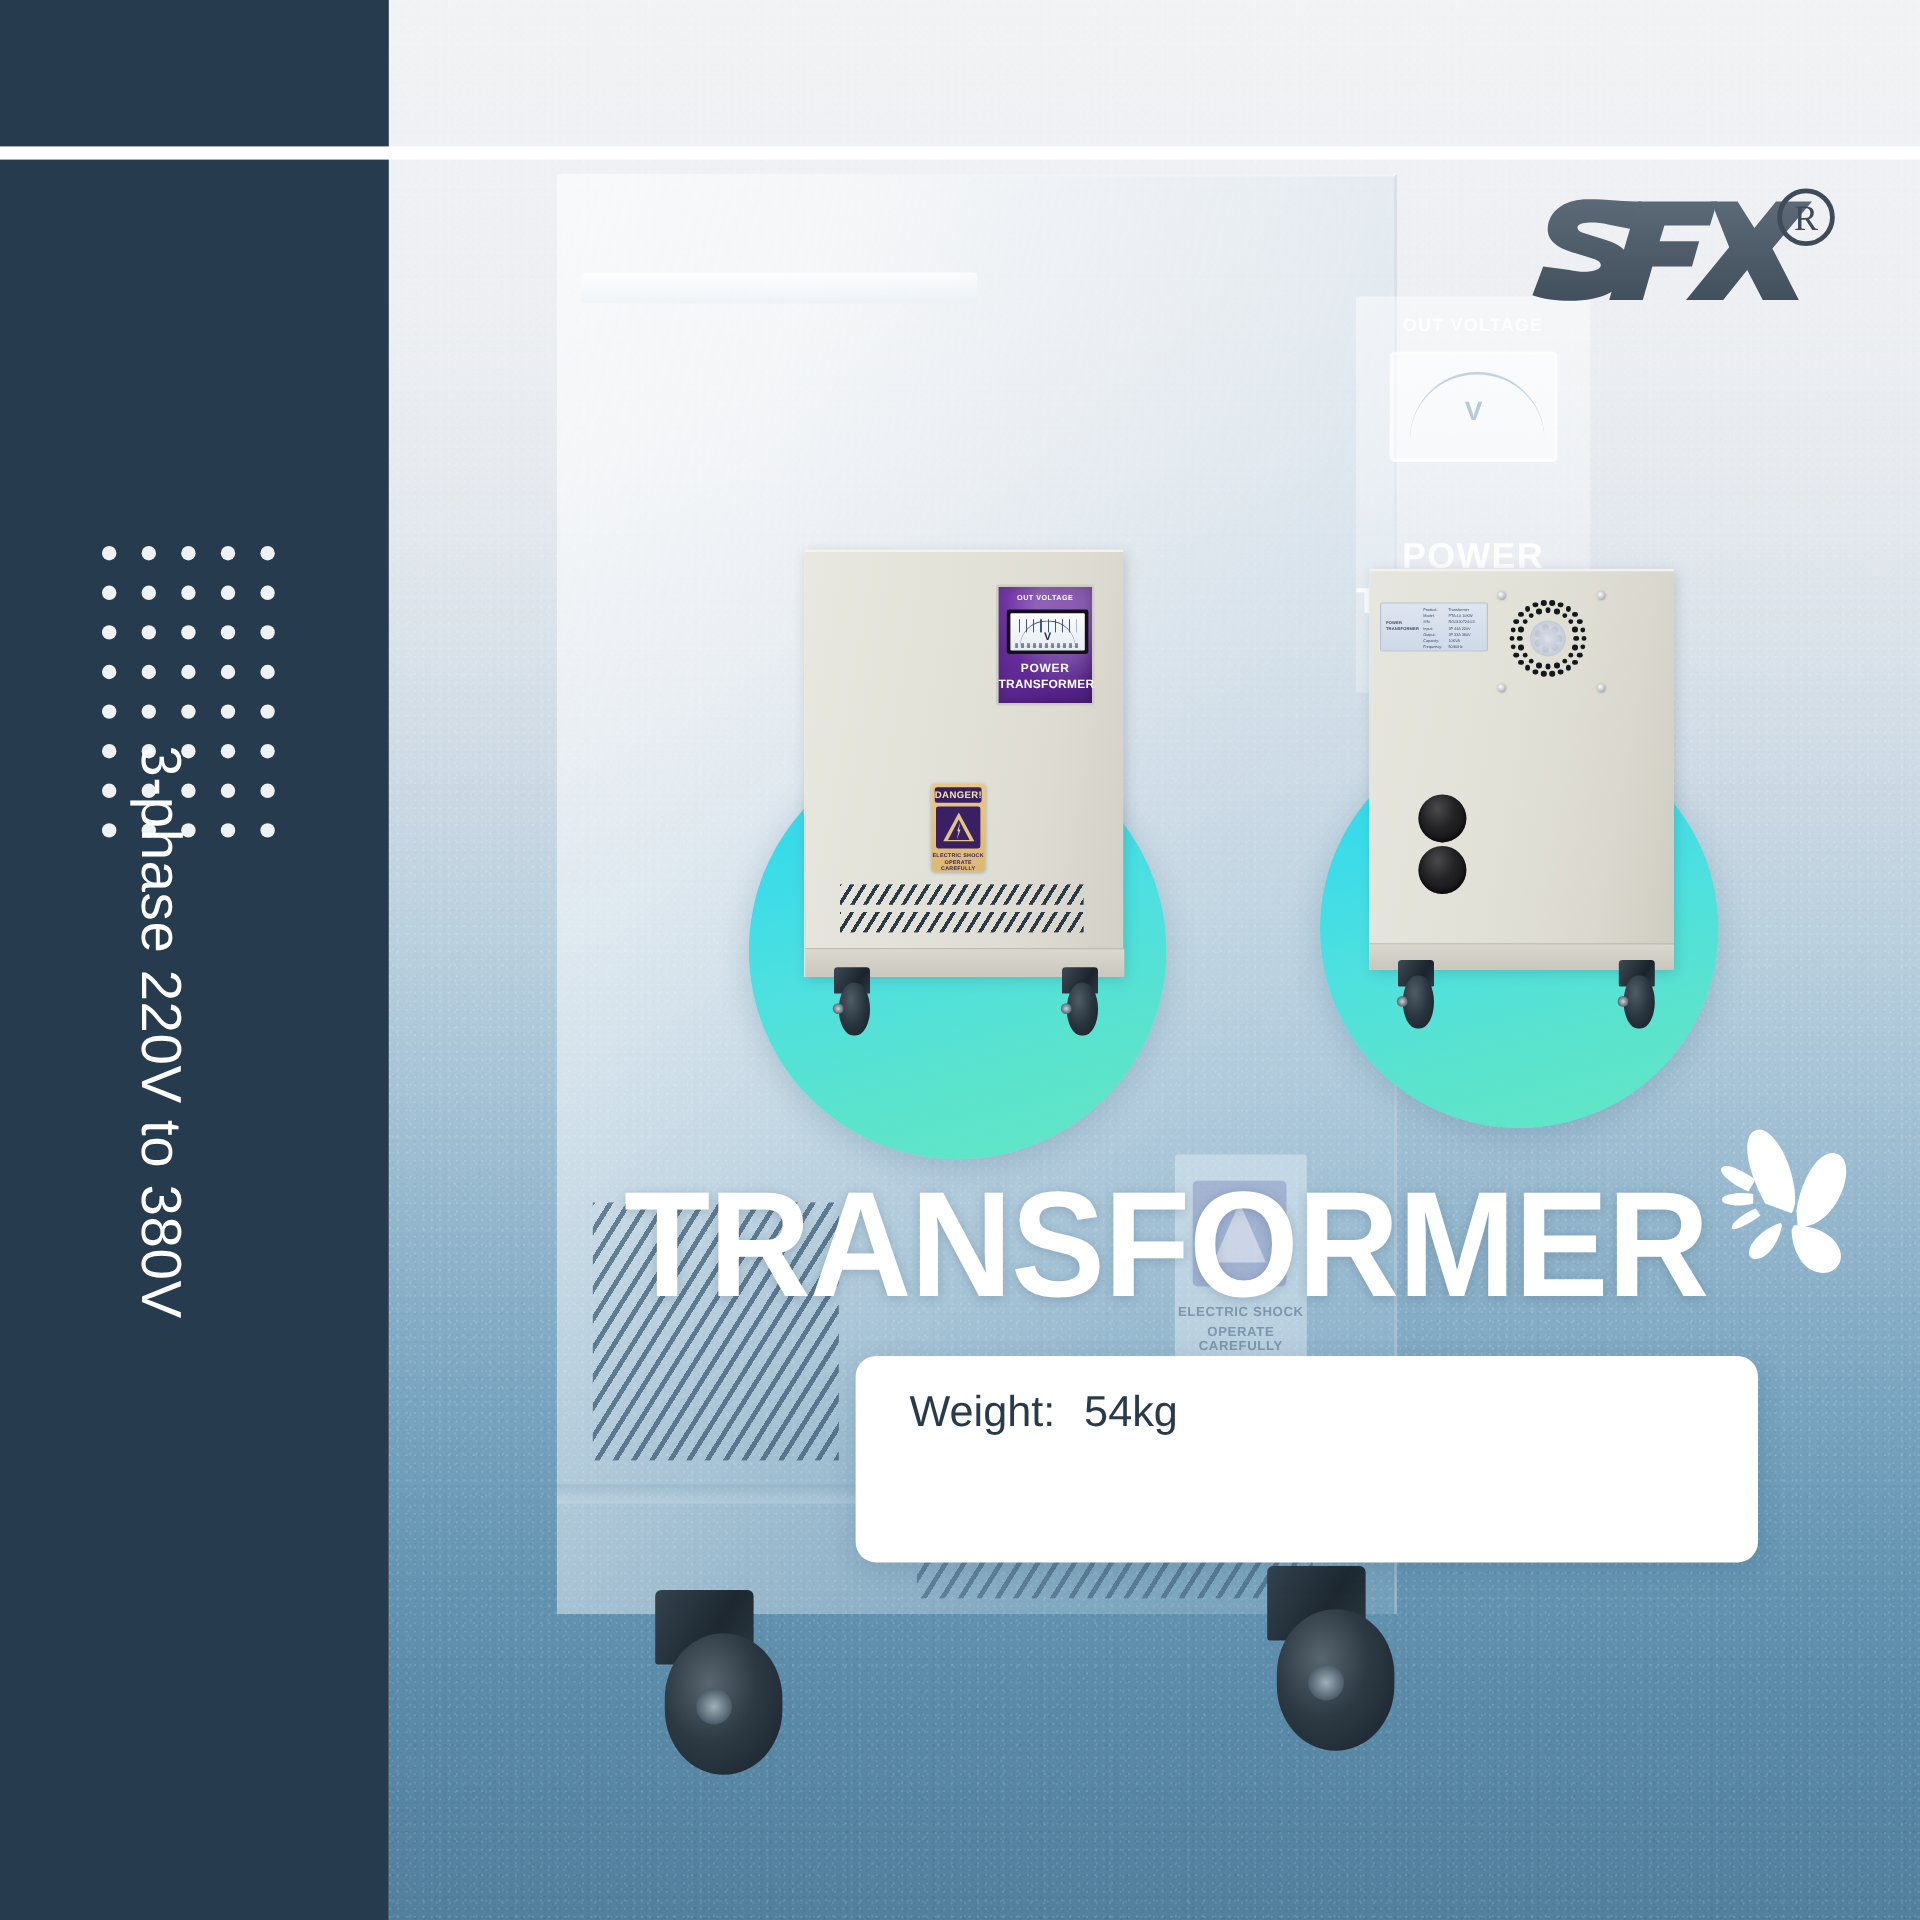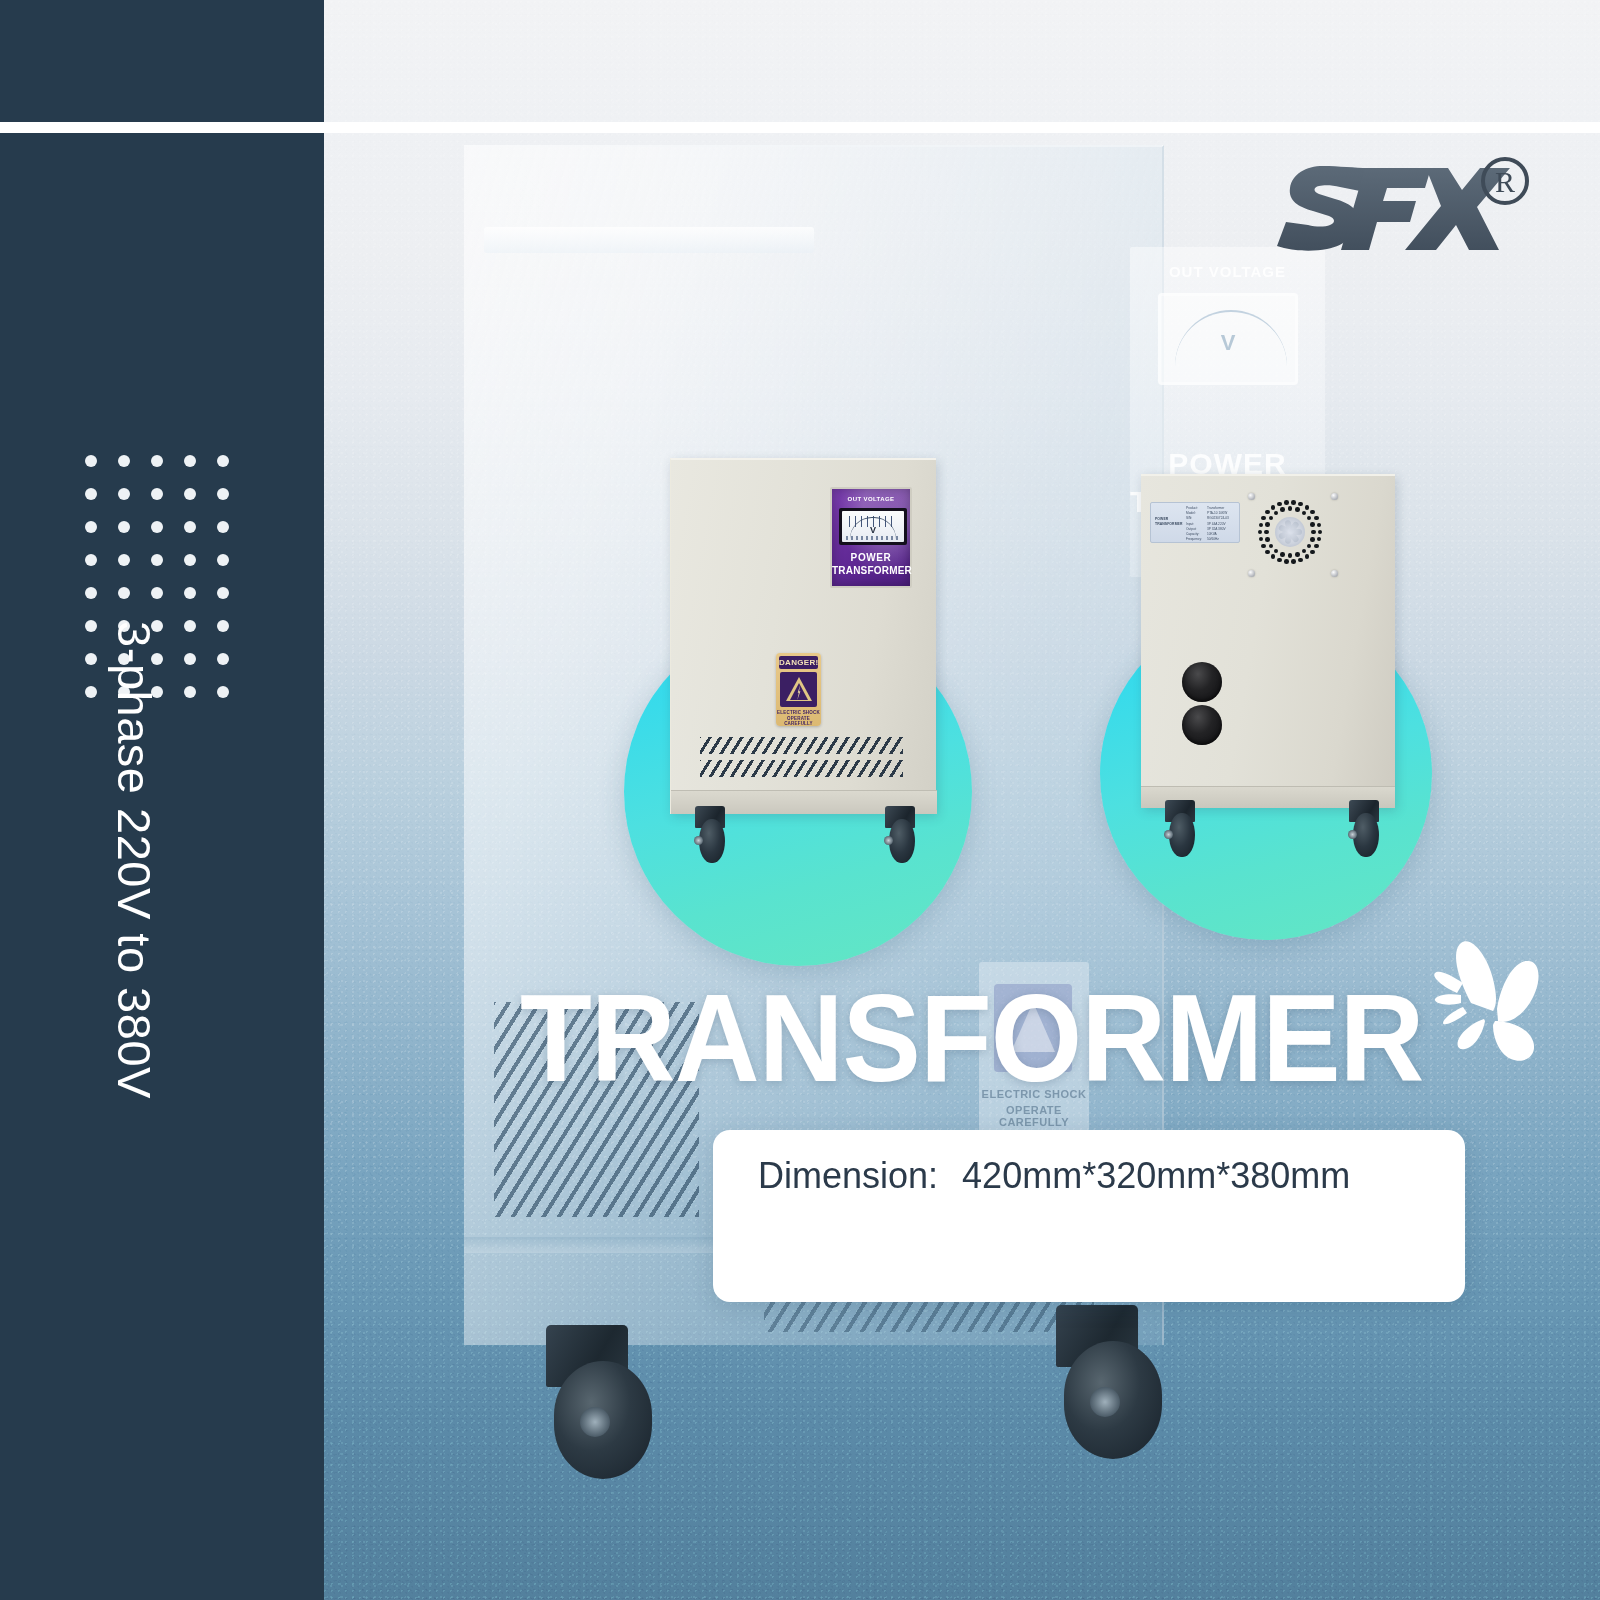--- a/index.html
+++ b/index.html
@@ -678,18 +678,18 @@
         <path d="M80 96 C78 108 70 122 60 124 C52 126 50 118 56 110 C62 102 72 96 79 94 Z"></path>
         <path d="M58 58 C46 50 34 44 30 48 C26 52 38 62 52 68 Z"></path>
         <path d="M56 70 C44 68 32 70 30 74 C28 78 42 82 56 78 Z"></path>
         <path d="M58 82 C48 86 38 94 38 98 C38 102 52 96 62 88 Z"></path>
       </g>
     </svg>
   </div>
 
   <div class="spec-card">
     <div class="spec-line">
-      <b style="margin-right: 14px;">Dimension:</b>
-      <span>420mm*320mm*380mm</span>
+      <b style="margin-right: 14px;">Weight:</b>
+      <span>54kg</span>
     </div>
   </div>
 
 </div>
 
 </body></html>

